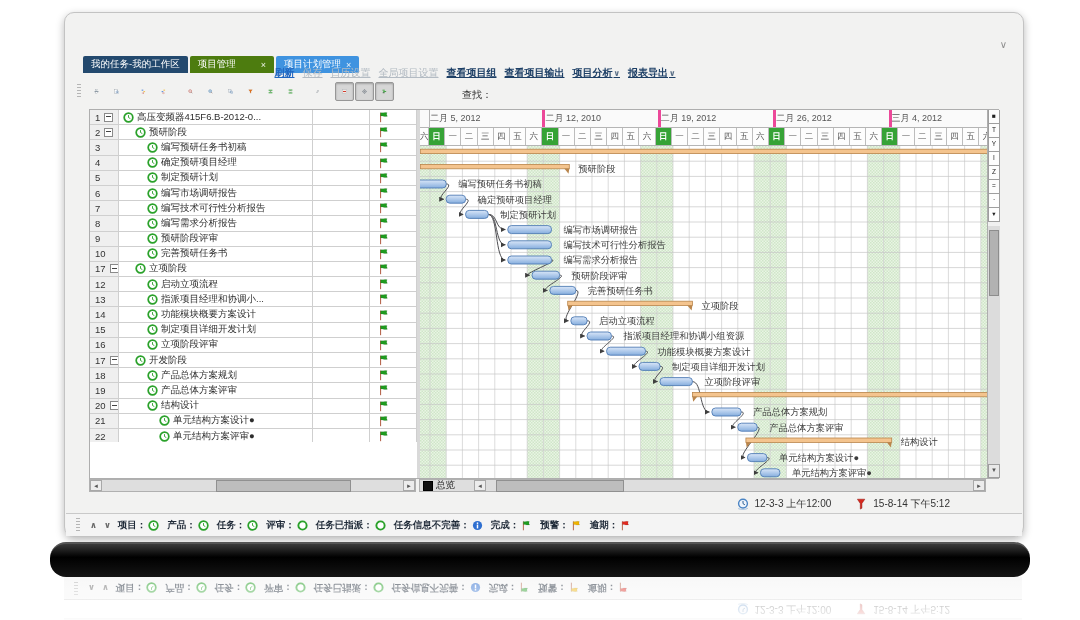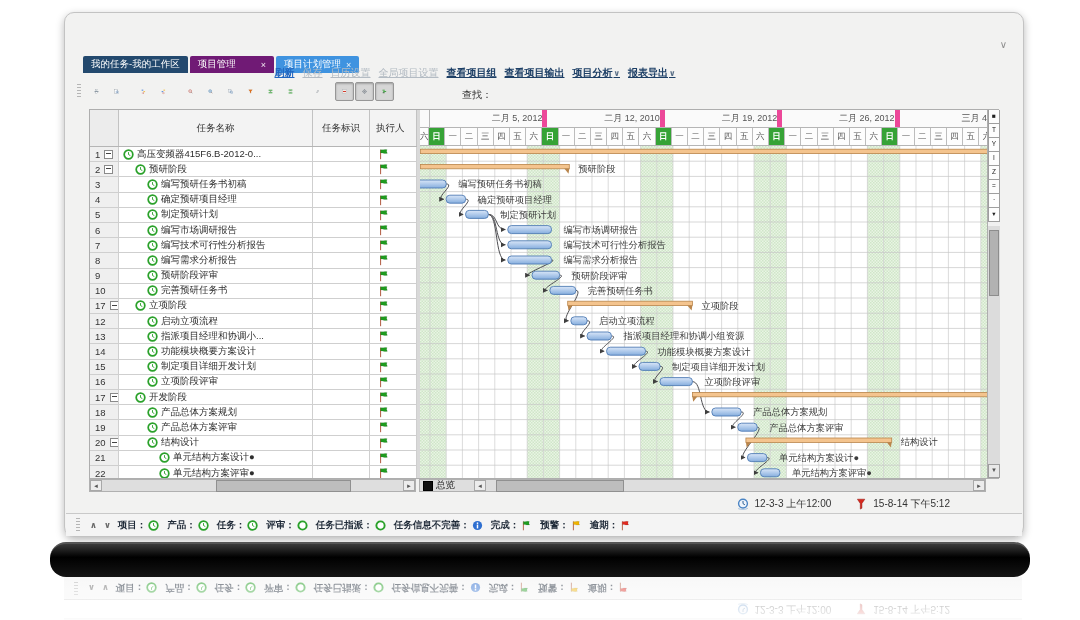--- a/index.html
+++ b/index.html
@@ -5,21 +5,21 @@
   html,body{margin:0;padding:0;background:#fff;width:1080px;height:620px;overflow:hidden;
     font-family:"Liberation Sans","DejaVu Sans",sans-serif;}
   .stage{position:relative;width:1080px;height:620px;background:#fff;}
   .win{position:absolute;left:64px;top:12px;width:958px;height:523px;background:#f2f2f1;
     border:1px solid #c3c3c3;border-radius:10px;box-shadow:0 3px 8px rgba(0,0,0,.28);}
   .win-collapse{position:absolute;right:16px;top:26px;font-size:10px;color:#8f8f8f;cursor:pointer;}
   
   .tabbar{position:absolute;left:18px;top:24px;height:18px;display:flex;align-items:flex-start;margin-top:19px;}
   .tab{height:17px;padding:0 8px;margin-right:2px;font-size:9.5px;color:#fff;display:flex;
     align-items:center;gap:5px;border-radius:2px 2px 0 0;background:#23496e;white-space:nowrap;}
-  .tab.t1{background:#701a75;gap:25px;}
+  .tab.t1{background:#4d7c0f;gap:25px;}
   .tab.active{background:#3f93e0;}
   .tab .x{font-size:9px;color:rgba(255,255,255,.9);}
   
   .linkbar{position:absolute;left:12px;right:150px;top:45px;height:17px;display:flex;
     align-items:center;gap:8px;font-size:10px;white-space:nowrap;flex-direction:column;}
   .grip{width:4px;height:14px;background:repeating-linear-gradient(180deg,#b5b5b5 0 1px,transparent 1px 3px);margin-right:3px;}
   .lk{color:#2166c0;text-decoration:underline;font-weight:bold;}
   .lk.disabled{color:#b3bbc3;font-weight:normal;}
   .lk.strong{color:#1d3f66;}
   .ddv{font-size:8px;color:#5a6f87;margin-left:1px;}
@@ -48,21 +48,21 @@
   .c-name{width:194px;font-size:9.5px;color:#2e2e2e;gap:3px;white-space:nowrap;}
   .c-id{width:57px;}
   .c-exec{width:47px;padding-left:8px;}
   .exp{width:7px;height:7px;border:1px solid #8a8a8a;background:#fff;position:relative;flex:none;}
   .exp::after{content:"";position:absolute;left:1px;right:1px;top:2.5px;height:1px;background:#444;}
   .ric{display:flex;flex:none;}
   .splitter{position:absolute;left:327px;top:0;width:3px;height:368px;background:#d9d9d9;border-right:1px solid #9f9f9f;cursor:col-resize;}
   .gantt{position:absolute;left:330px;top:0;width:567px;height:368px;overflow:hidden;background:#fff;}
   .tl-weeks{height:17px;display:flex;border-bottom:1px solid #b5b5b5;background:#fafafa;overflow:hidden;}
   .wspacer{width:9px;border-right:1px solid #b5b5b5;flex:none;}
-  .wcell{width:112.4px;flex:none;border-right:5px solid #ec4899;font-size:9px;color:#555;text-align:right;line-height:16px;white-space:nowrap;overflow:hidden;}
+  .wcell{width:112.4px;flex:none;border-right:3px solid #ec4899;font-size:9px;color:#555;text-align:left;line-height:16px;white-space:nowrap;overflow:hidden;}
   .tl-days{height:18px;display:flex;overflow:hidden;border-bottom:1px solid #b5b5b5;box-sizing:border-box;}
   .dcell{width:15.2px;flex:none;border-right:1px solid #bdbdbd;font-size:8.5px;color:#555;text-align:center;line-height:16px;background:#fdfdfd;}
   .dcell.sun{background:#36a336;color:#fff;font-weight:bold;}
   .dcell.part{width:8px;}
   .plot{position:absolute;left:0;top:36px;}
   
   .vtools{position:absolute;left:897px;top:0;width:13px;height:368px;background:#f0f0f0;border-left:1px solid #aeaeae;box-sizing:border-box;display:flex;flex-direction:column;align-items:stretch;}
   .vbtn{height:13px;border:1px solid #9e9e9e;border-top:none;background:#fdfdfd;font-size:6.5px;line-height:12px;text-align:center;color:#222;}
   .vtrack{flex:1;background:#dcdcdc;position:relative;margin-top:4px;}
   .vthumb{position:absolute;left:1px;right:1px;top:4px;height:64px;background:#b2b2b2;border:1px solid #8d8d8d;}
@@ -225,26 +225,20 @@
               <rect x="1.2" y="1.8" width="5.5" height="2" fill="#2f9e2f"></rect>
               <rect x="3" y="4.9" width="7" height="2" fill="#2f9e2f"></rect>
               <rect x="1.8" y="8" width="4.5" height="2" fill="#1b5e20"></rect>
             </svg>
           </button>
         </span>
     </div>
 
     <div class="grid-wrap">
       <div class="tbl">
-        <div class="tbl-head">
-          <div class="hc num"></div>
-          <div class="hc name">任务名称</div>
-          <div class="hc id">任务标识</div>
-          <div class="hc exec">执行人</div>
-        </div>
         <div class="tbl-body" id="tbody">
             <div class="trow">
               <div class="c c-num">
                 <span>1</span>
                 <span class="exp"></span>
               </div>
               <div class="c c-name" style="padding-left: 4px;">
                 <span class="ric">
                   <svg width="11" height="11" viewBox="0 0 12 12">
                     <circle cx="6" cy="6" r="4.7" fill="#fff" stroke="#2aa12a" stroke-width="1.9"></circle>

